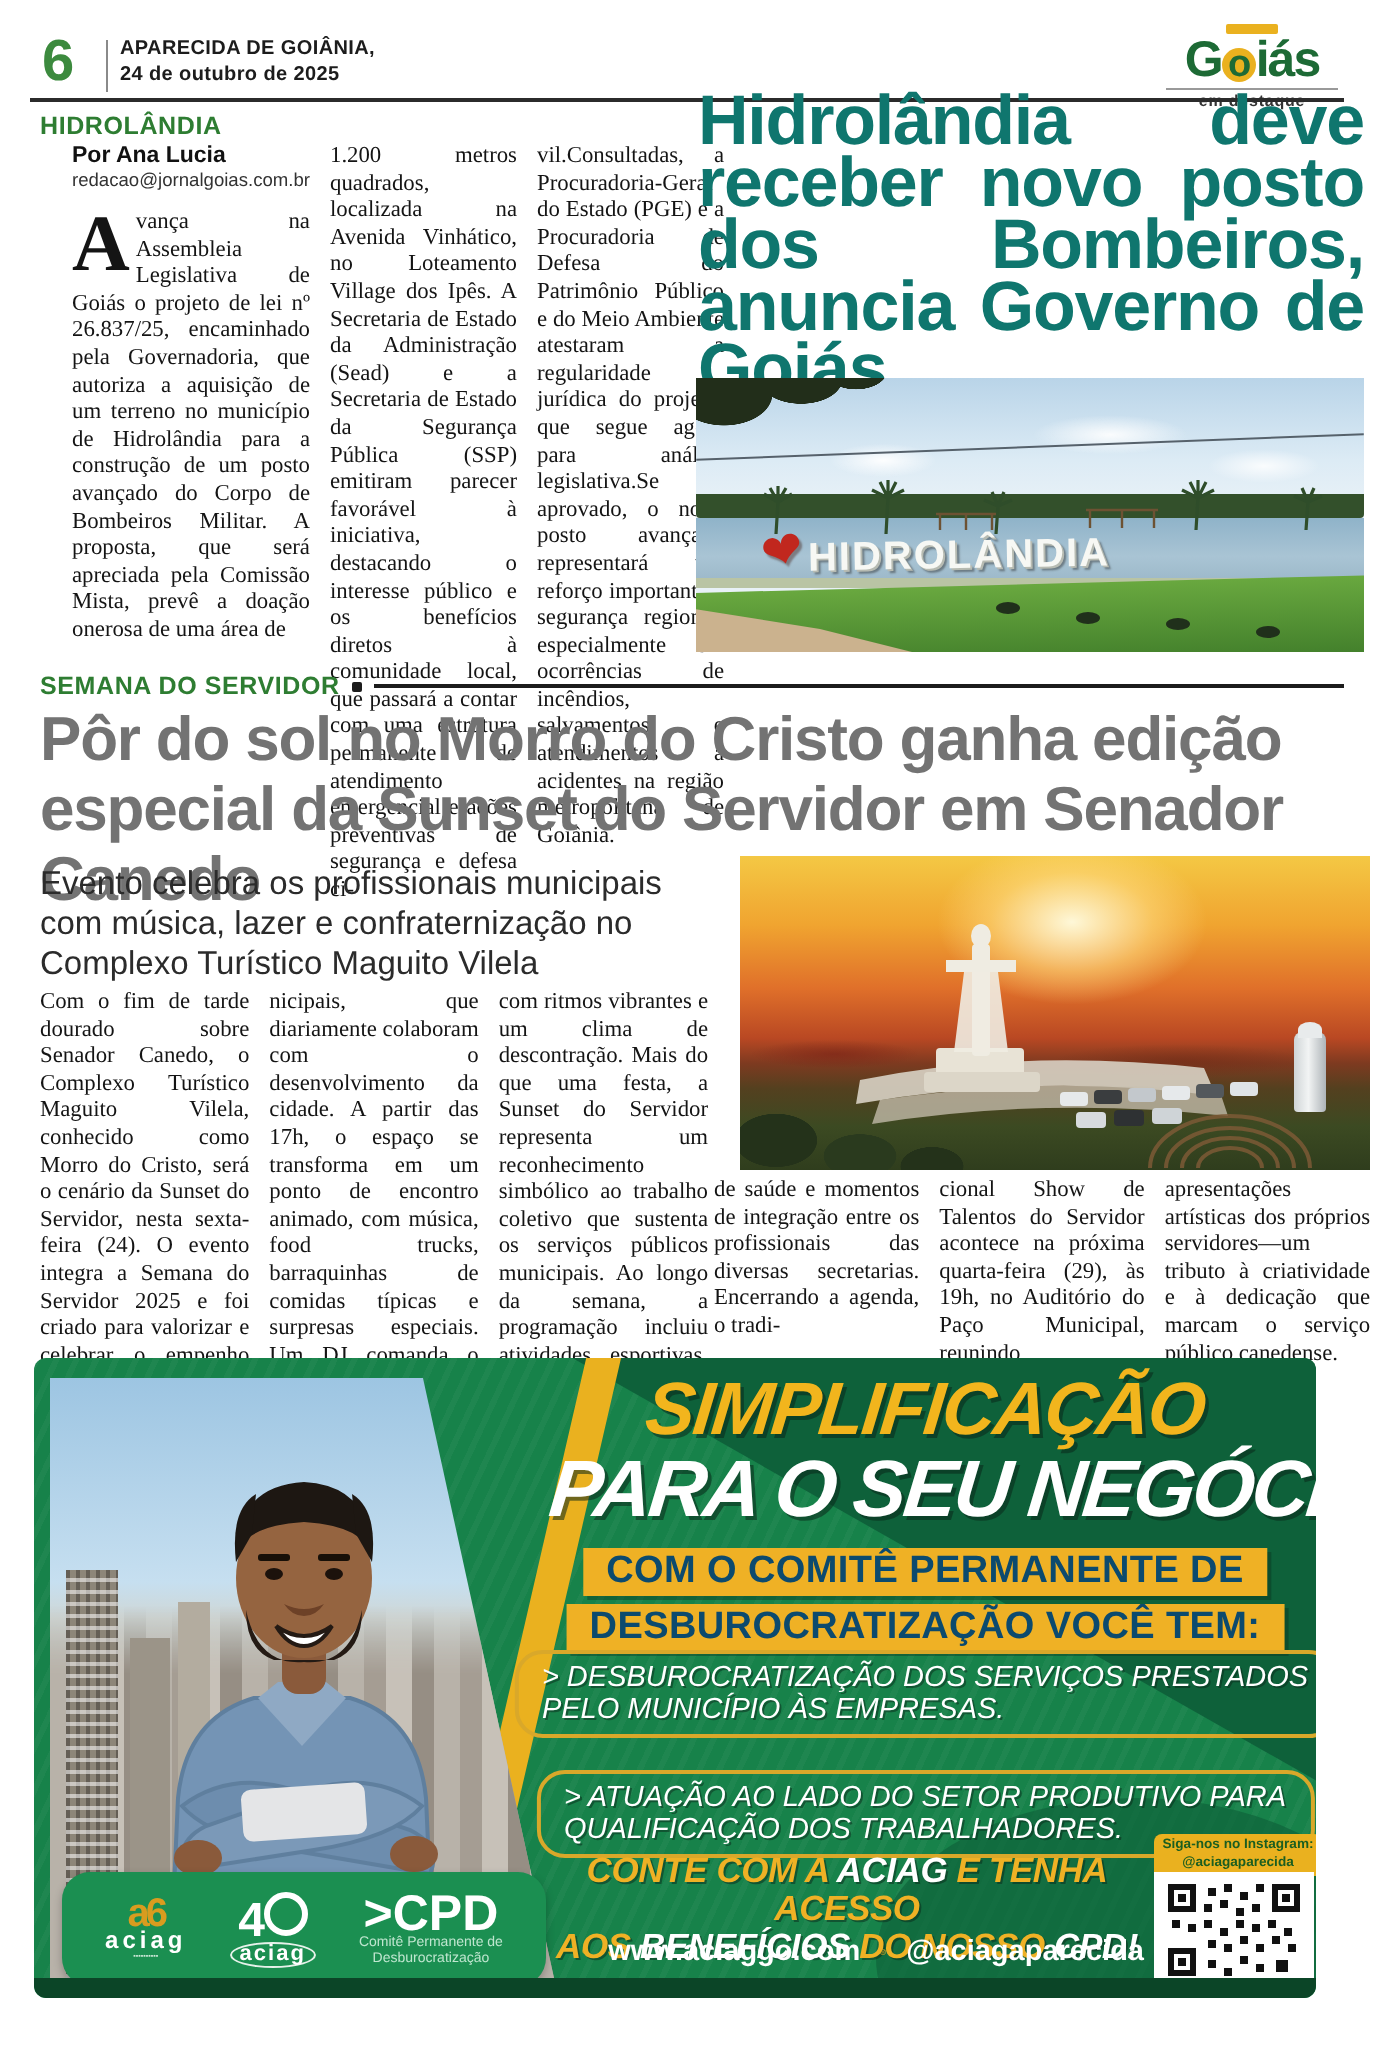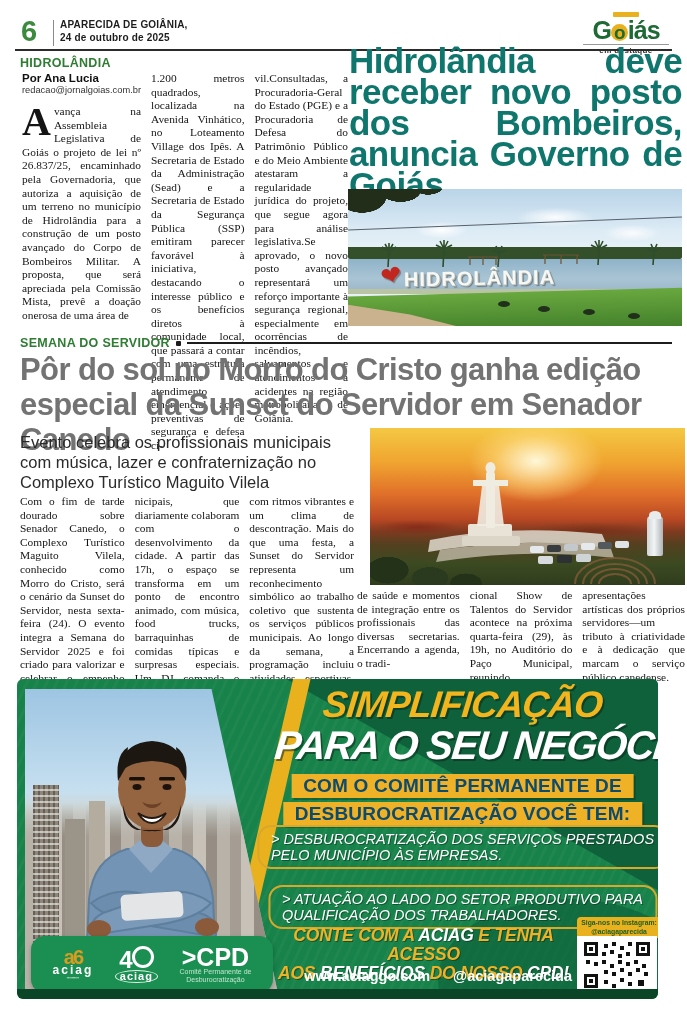--- a/index.html
+++ b/index.html
@@ -20,21 +20,21 @@
   
   .kicker{font-size:12.5px;font-weight:bold;color:#2e7d32;letter-spacing:.3px;}
   .bodytext{font-family:"Liberation Serif",serif;font-size:11.4px;line-height:13.6px;color:#141414;text-align:justify;}
   .cols{display:flex;gap:10px;}
   .cols .col{flex:1 1 0;}
   .byline-name{font-size:11.5px;font-weight:bold;color:#111;font-family:"Liberation Sans",sans-serif;}
   .byline-mail{font-size:9.3px;color:#333;font-family:"Liberation Sans",sans-serif;margin-bottom:10px;margin-top:1px;}
   .dropcap{float:left;font-family:"Liberation Serif",serif;font-weight:bold;font-size:40px;line-height:30px;padding-right:3px;padding-top:2px;}
 
   .a1-kicker{position:absolute;left:20px;top:56px;}
-  .a1-cols{position:absolute;left:22px;top:72px;width:326px;justify-content:space-between;}
+  .a1-cols{position:absolute;left:36px;top:72px;width:326px;justify-content:space-between;}
   .headline1{position:absolute;left:349px;top:45px;width:333px;font-size:35px;line-height:31px;font-weight:bold;color:#0f766e;letter-spacing:-.6px;text-align:justify;}
 
   
   .photo1{position:absolute;left:348px;top:189px;width:334px;height:137px;overflow:hidden;background:linear-gradient(180deg,#b9d4e8 0%,#dcebf5 30%,#e8f1f7 46%);}
   .p1-cloud{position:absolute;left:0;top:0;width:100%;height:52%;
      background:radial-gradient(38px 12px at 28% 58%,rgba(255,255,255,.95),transparent 70%),
                 radial-gradient(55px 14px at 62% 40%,rgba(255,255,255,.9),transparent 70%),
                 radial-gradient(40px 12px at 85% 62%,rgba(255,255,255,.85),transparent 70%);}
   .p1-wire{position:absolute;left:0;top:34px;width:100%;height:1px;background:#56616b;transform:rotate(-2.2deg);}
   .p1-treeline{position:absolute;left:0;top:58px;width:100%;height:12px;background:#33502b;border-radius:0 0 2px 2px;}

